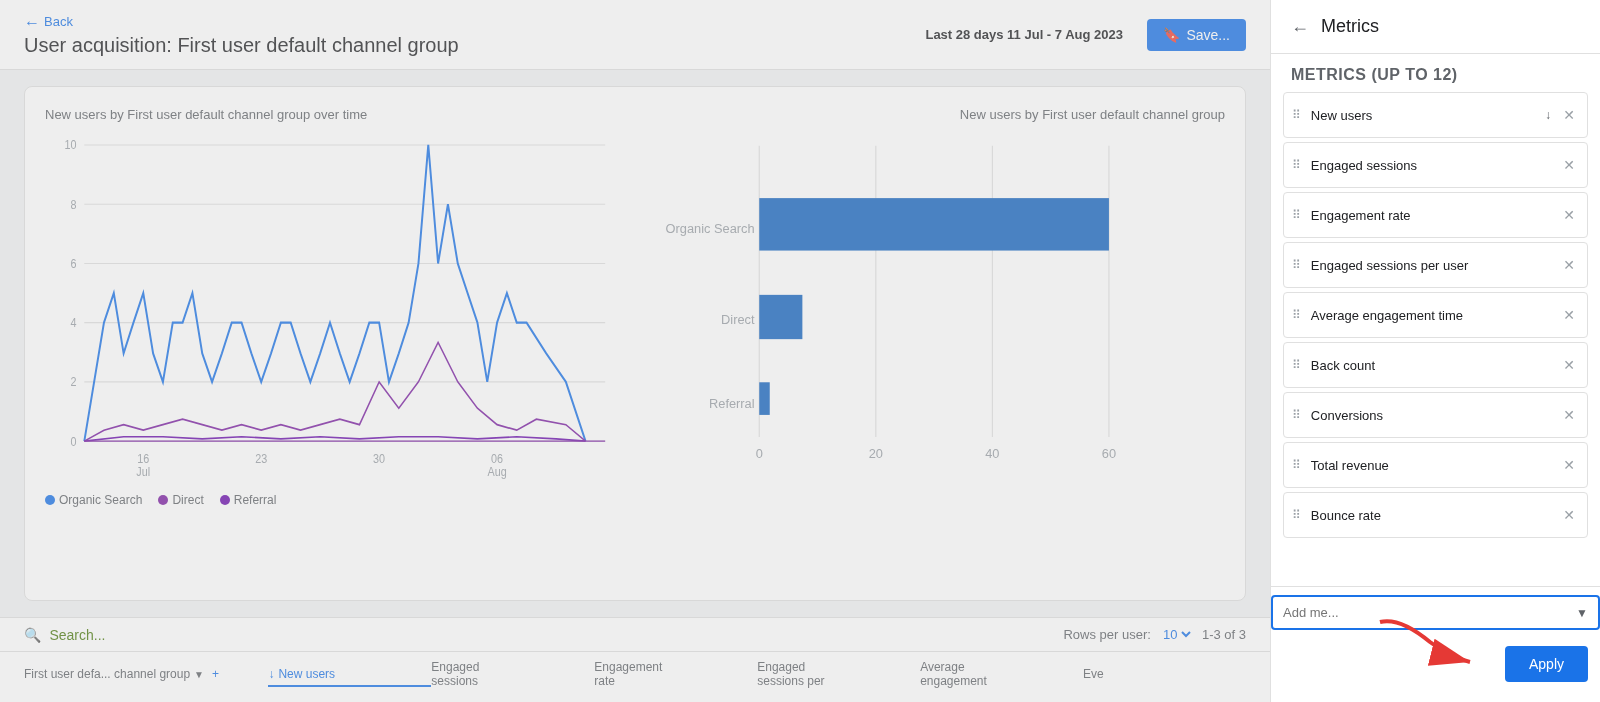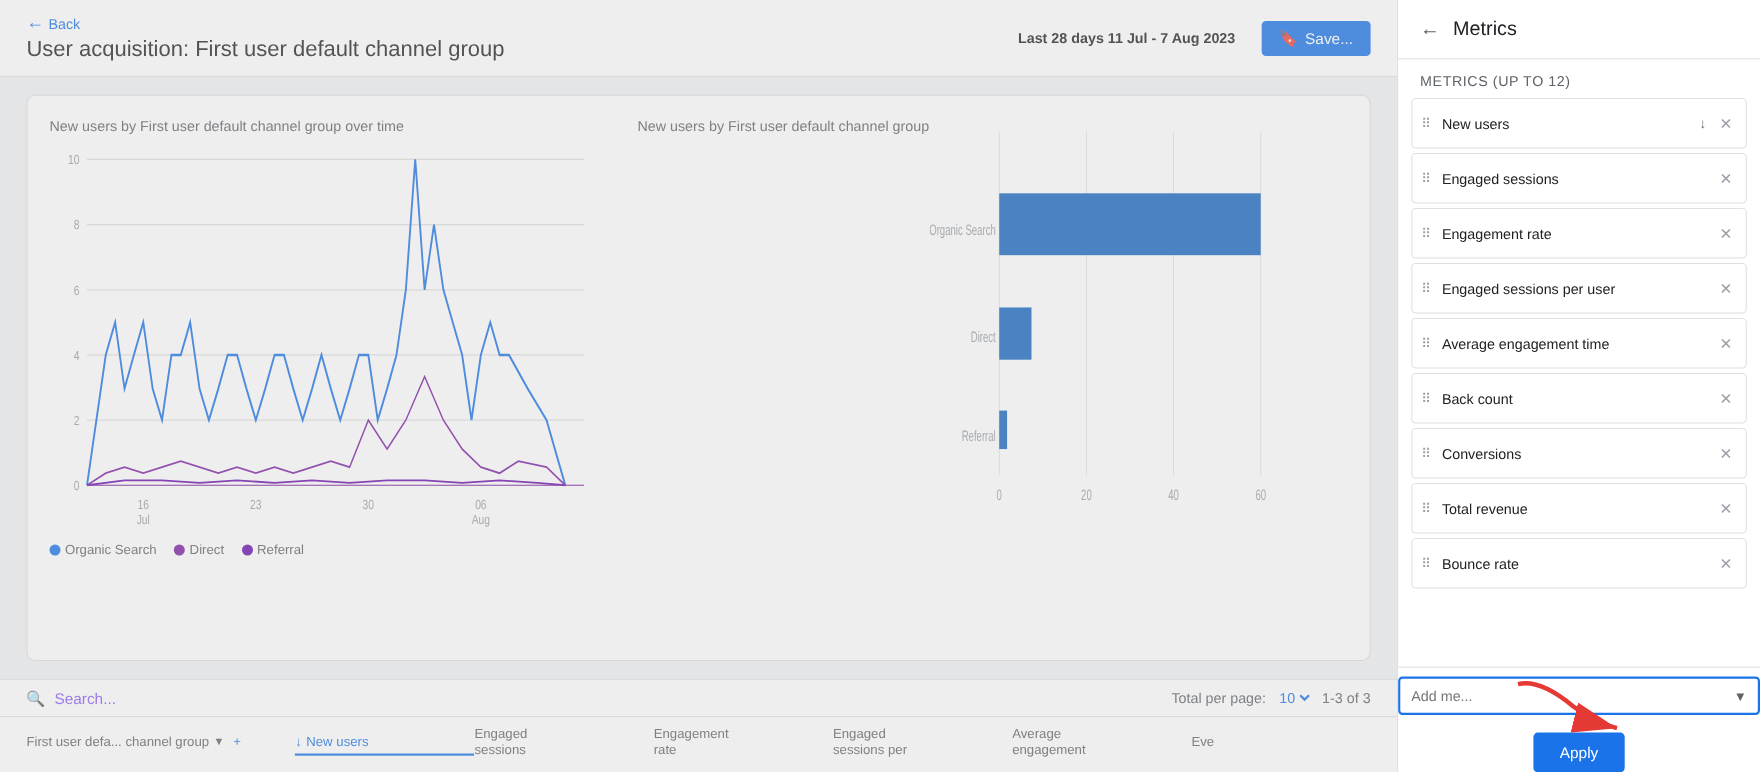--- a/index.html
+++ b/index.html
@@ -89,21 +89,22 @@
 
     .line-chart-area {
       flex: 1;
       display: flex;
       flex-direction: column;
     }
 
     .bar-chart-area {
       flex: 1;
       display: flex;
-      flex-direction: row;
+      flex-direction: column;
+      align-items: flex-end;
     }
 
     .chart-title {
       font-size: 13px;
       color: #5f6368;
       margin-bottom: 12px;
     }
 
     
     .line-chart-svg {
@@ -226,22 +227,22 @@
     }
 
     .panel-title {
       font-size: 18px;
       font-weight: 400;
       color: #202124;
     }
 
     .metrics-section-label {
       padding: 12px 20px 8px;
-      font-size: 13px;
-      font-weight: 400;
+      font-size: 16px;
+      font-weight: 700;
       color: #5f6368;
       letter-spacing: 0.5px;
       text-transform: uppercase;
     }
 
     .metrics-list {
       flex: 1;
       overflow-y: auto;
       padding: 0 12px;
     }
@@ -311,23 +312,23 @@
       color: #9aa0a6;
     }
 
     .add-metric-dropdown-arrow {
       color: #5f6368;
       font-size: 12px;
     }
 
     
     .apply-btn-area {
-      padding: 8px 12px 0;
-      display: flex;
-      justify-content: center;
+      padding: 8px 12px 20px;
+      display: flex;
+      justify-content: flex-end;
       position: relative;
     }
 
     .apply-btn {
       background: #1a73e8;
       color: #fff;
       border: none;
       border-radius: 4px;
       padding: 10px 24px;
       font-size: 14px;
@@ -506,24 +507,24 @@
 
           <rect x="80" y="213" width="9" height="28" fill="#1565c0"></rect>
         </svg>
       </div>
     </div>
   </div>
 
   <div class="bottom-bar">
     <div class="search-area">
       <span>🔍</span>
-      <span style="color:#8b5cf6; font-size:14px;">Search...</span>
+      <span style="color:#4d7c0f; font-size:14px;">Search...</span>
     </div>
     <div class="rows-per-page">
-      <span>Total per page:</span>
+      <span>Rows per user:</span>
       <select class="rows-select">
         <option>10</option>
         <option>25</option>
         <option>50</option>
       </select>
       <span>1-3 of 3</span>
     </div>
   </div>
 
   <div class="col-headers">

